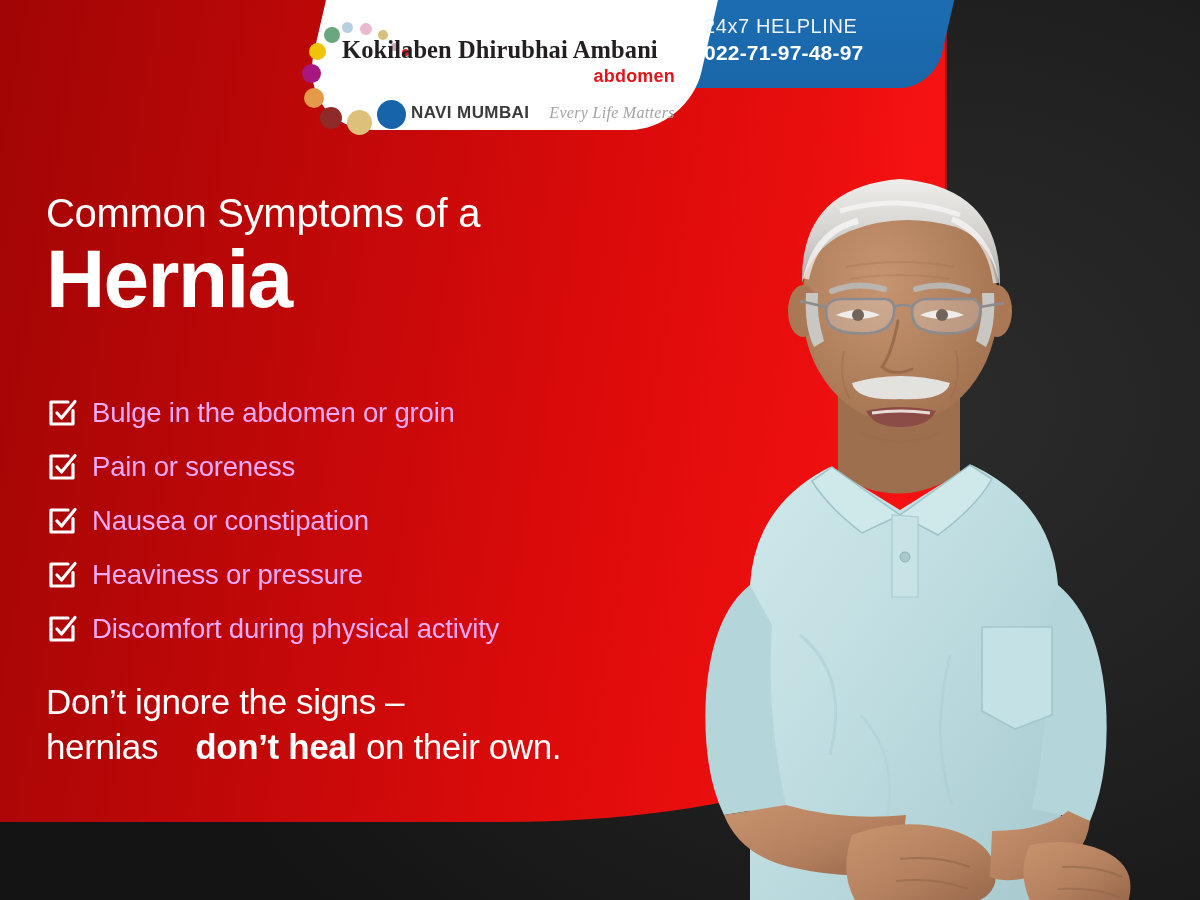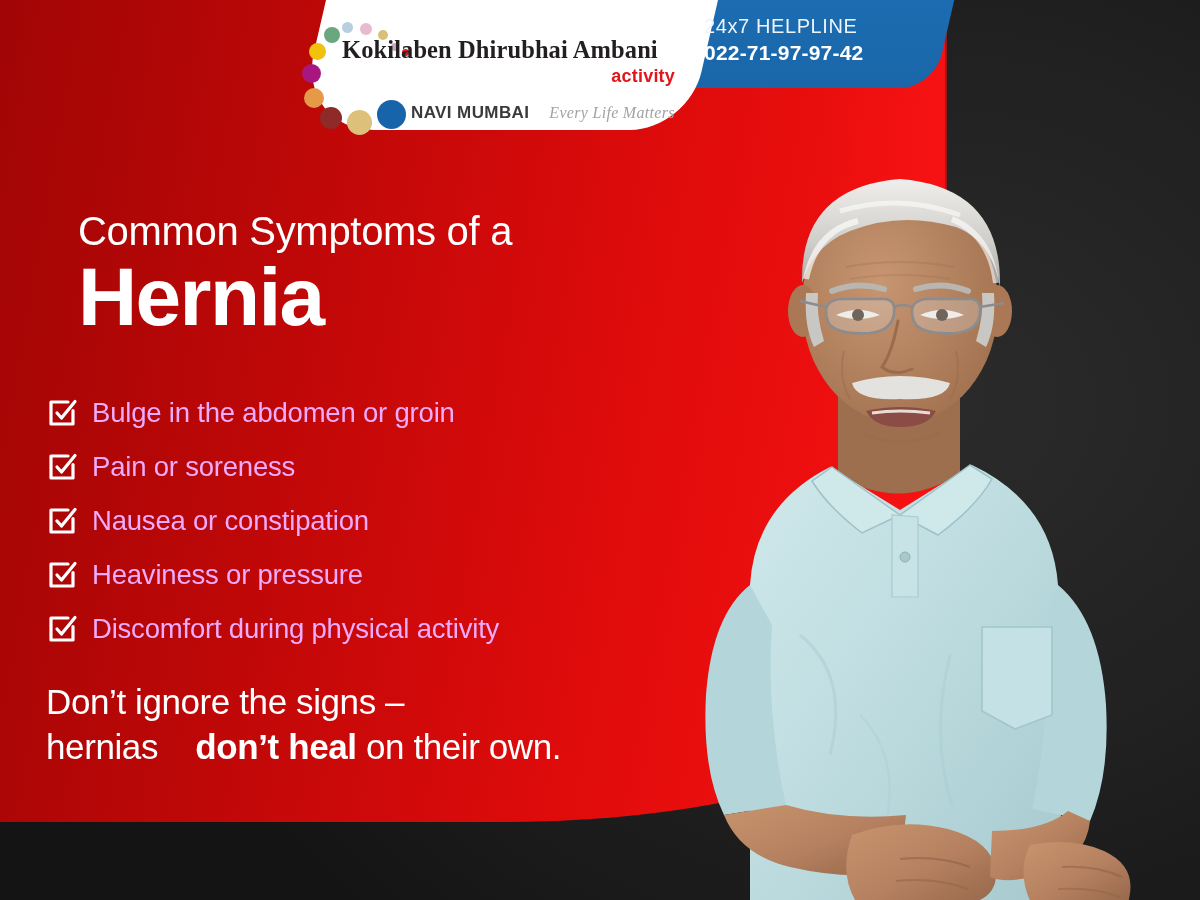--- a/index.html
+++ b/index.html
@@ -76,21 +76,21 @@
     z-index:4;
   }
   .helpline-text{
     position:absolute;left:704px;top:14px;width:240px;text-align:left;z-index:7;
     color:#ffffff;
   }
   .helpline-label{font-size:20px;letter-spacing:.6px;line-height:1.25;color:#eef4fa;}
   .helpline-number{font-size:21px;font-weight:bold;letter-spacing:.2px;line-height:1.3;color:#ffffff;}
 
   
-  .headline{position:absolute;left:46px;top:210px;z-index:5;color:#fff;margin-left:32px;}
+  .headline{position:absolute;left:46px;top:192px;z-index:5;color:#fff;}
   .headline-sub{
     font-size:40px;font-weight:400;letter-spacing:-.3px;line-height:1.08;color:#ffffff;
   }
   .headline-main{
     font-size:82px;font-weight:bold;letter-spacing:-1.6px;line-height:1.02;margin-top:2px;color:#ffffff;
   }
 
   
   .symptoms{position:absolute;left:46px;top:386px;z-index:5;}
   .symptom{display:flex;align-items:center;height:54px;}
@@ -227,21 +227,21 @@
         <path d="M250 164 Q300 156 350 164" stroke="#9b6c4c" stroke-width="2" fill="none" opacity=".25"></path>
       </g>
     </svg>
   </div>
 
   <div class="red-panel"></div>
 
   <div class="helpline"></div>
   <div class="helpline-text">
     <div class="helpline-label">24x7 HELPLINE</div>
-    <div class="helpline-number">022-71-97-97-42</div>
+    <div class="helpline-number">022-71-97-48-97</div>
   </div>
 
   <div class="header-plate"></div>
 
   <div class="header-inner">
     <div class="logo-dots">
       <span style="left:42px;top:0px;width:11px;height:11px;background:#b8cfe0;"></span>
       <span style="left:60px;top:1px;width:12px;height:12px;background:#e8b9cf;"></span>
       <span style="left:78px;top:8px;width:10px;height:10px;background:#d9c07a;"></span>
       <span style="left:91px;top:21px;width:8px;height:8px;background:#c9aabc;"></span>
@@ -249,21 +249,21 @@
       <span style="left:9px;top:21px;width:17px;height:17px;background:#f0c20c;"></span>
       <span style="left:2px;top:42px;width:19px;height:19px;background:#a8177f;"></span>
       <span style="left:4px;top:66px;width:20px;height:20px;background:#e49a48;"></span>
       <span style="left:20px;top:85px;width:22px;height:22px;background:#8e2b28;"></span>
       <span style="left:47px;top:88px;width:25px;height:25px;background:#ddc07a;"></span>
       <span style="left:77px;top:78px;width:29px;height:29px;background:#1864ab;"></span>
       <span style="left:102px;top:27px;width:7px;height:7px;background:#e2161a;"></span>
     </div>
     <div class="logo-text">
       <div class="logo-name">Kokilaben Dhirubhai Ambani</div>
-      <div class="logo-hospital">activity</div>
+      <div class="logo-hospital">abdomen</div>
     </div>
     <div class="logo-bottom">
       <span class="logo-city">NAVI MUMBAI</span>
       <span class="logo-tagline">Every Life Matters</span>
     </div>
   </div>
 
   <div class="headline">
     <div class="headline-sub">Common Symptoms of a</div>
     <div class="headline-main">Hernia</div>

